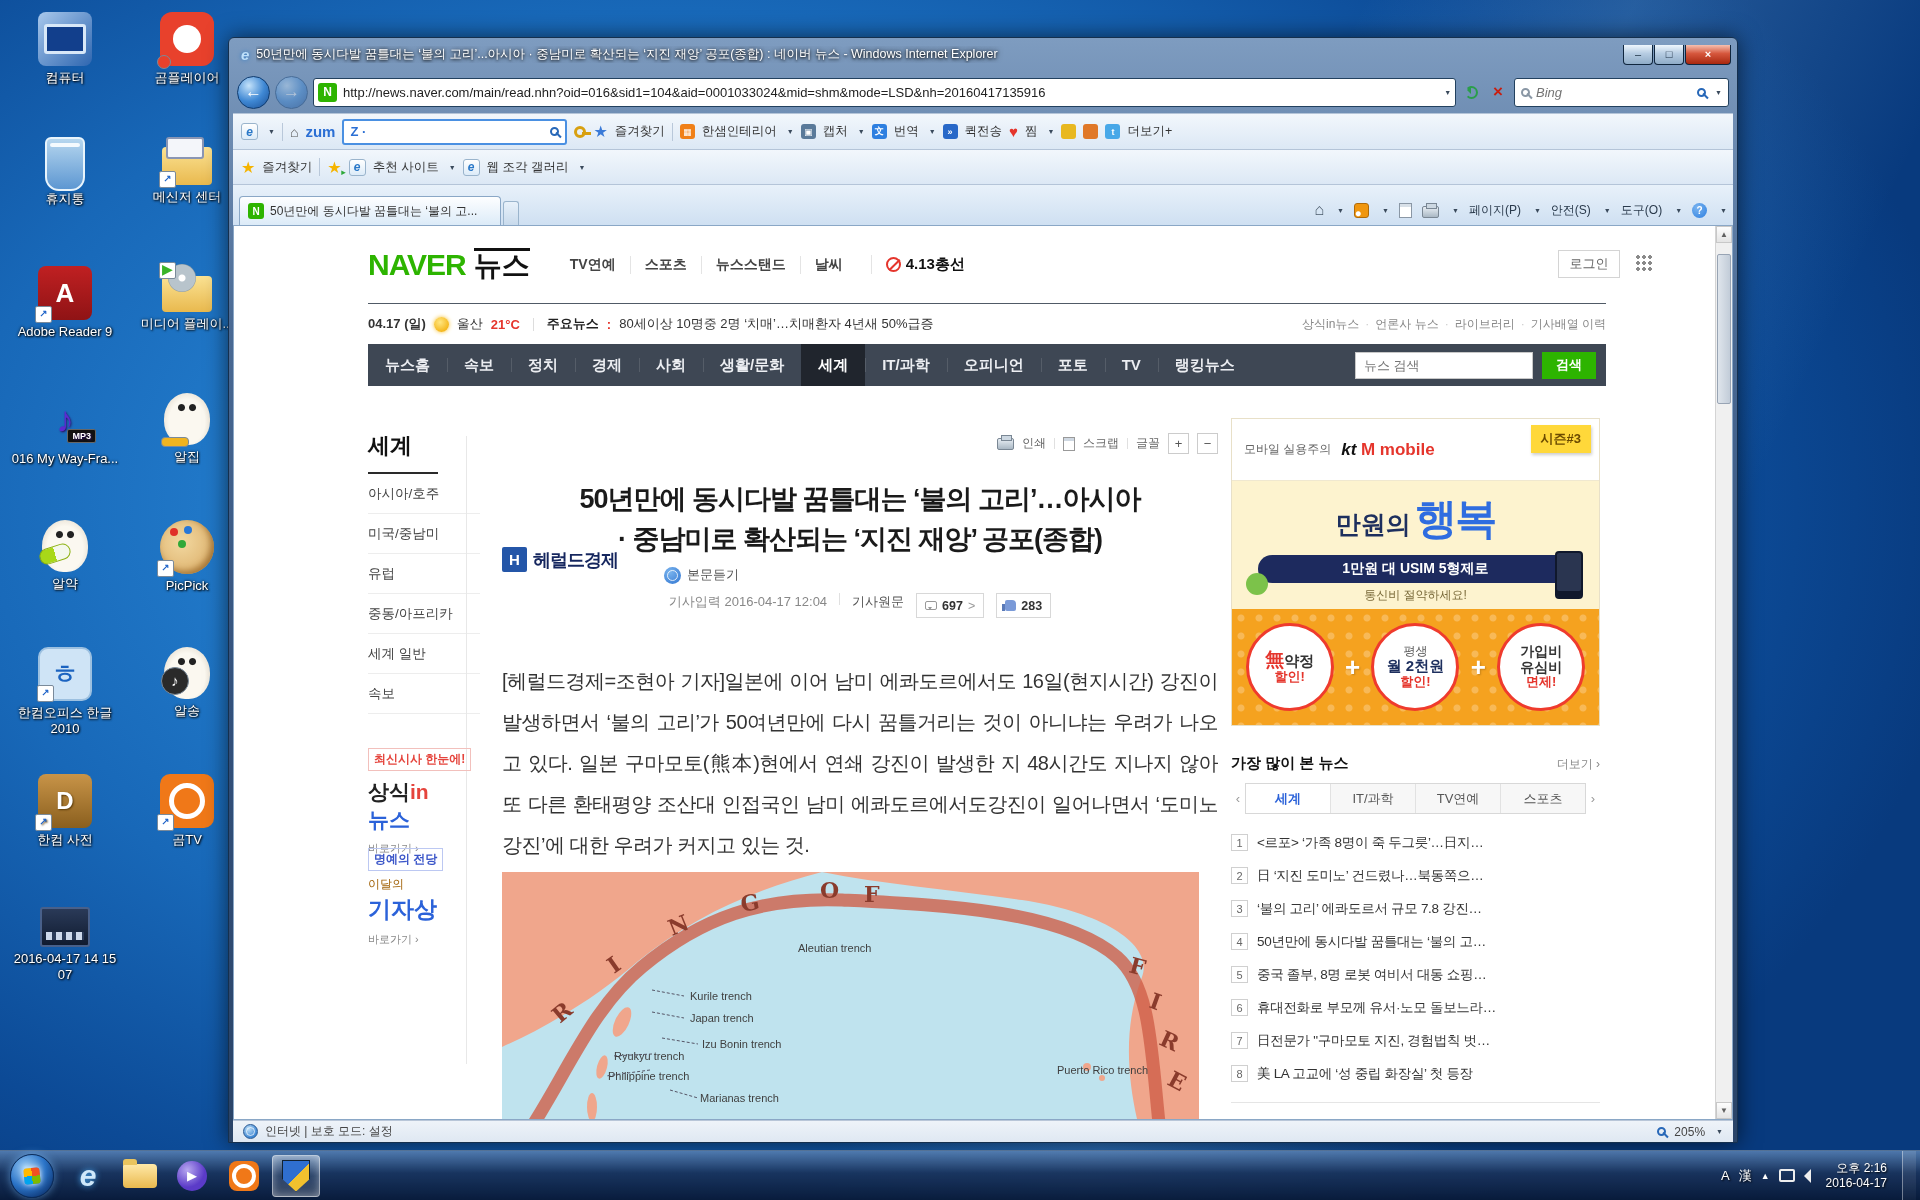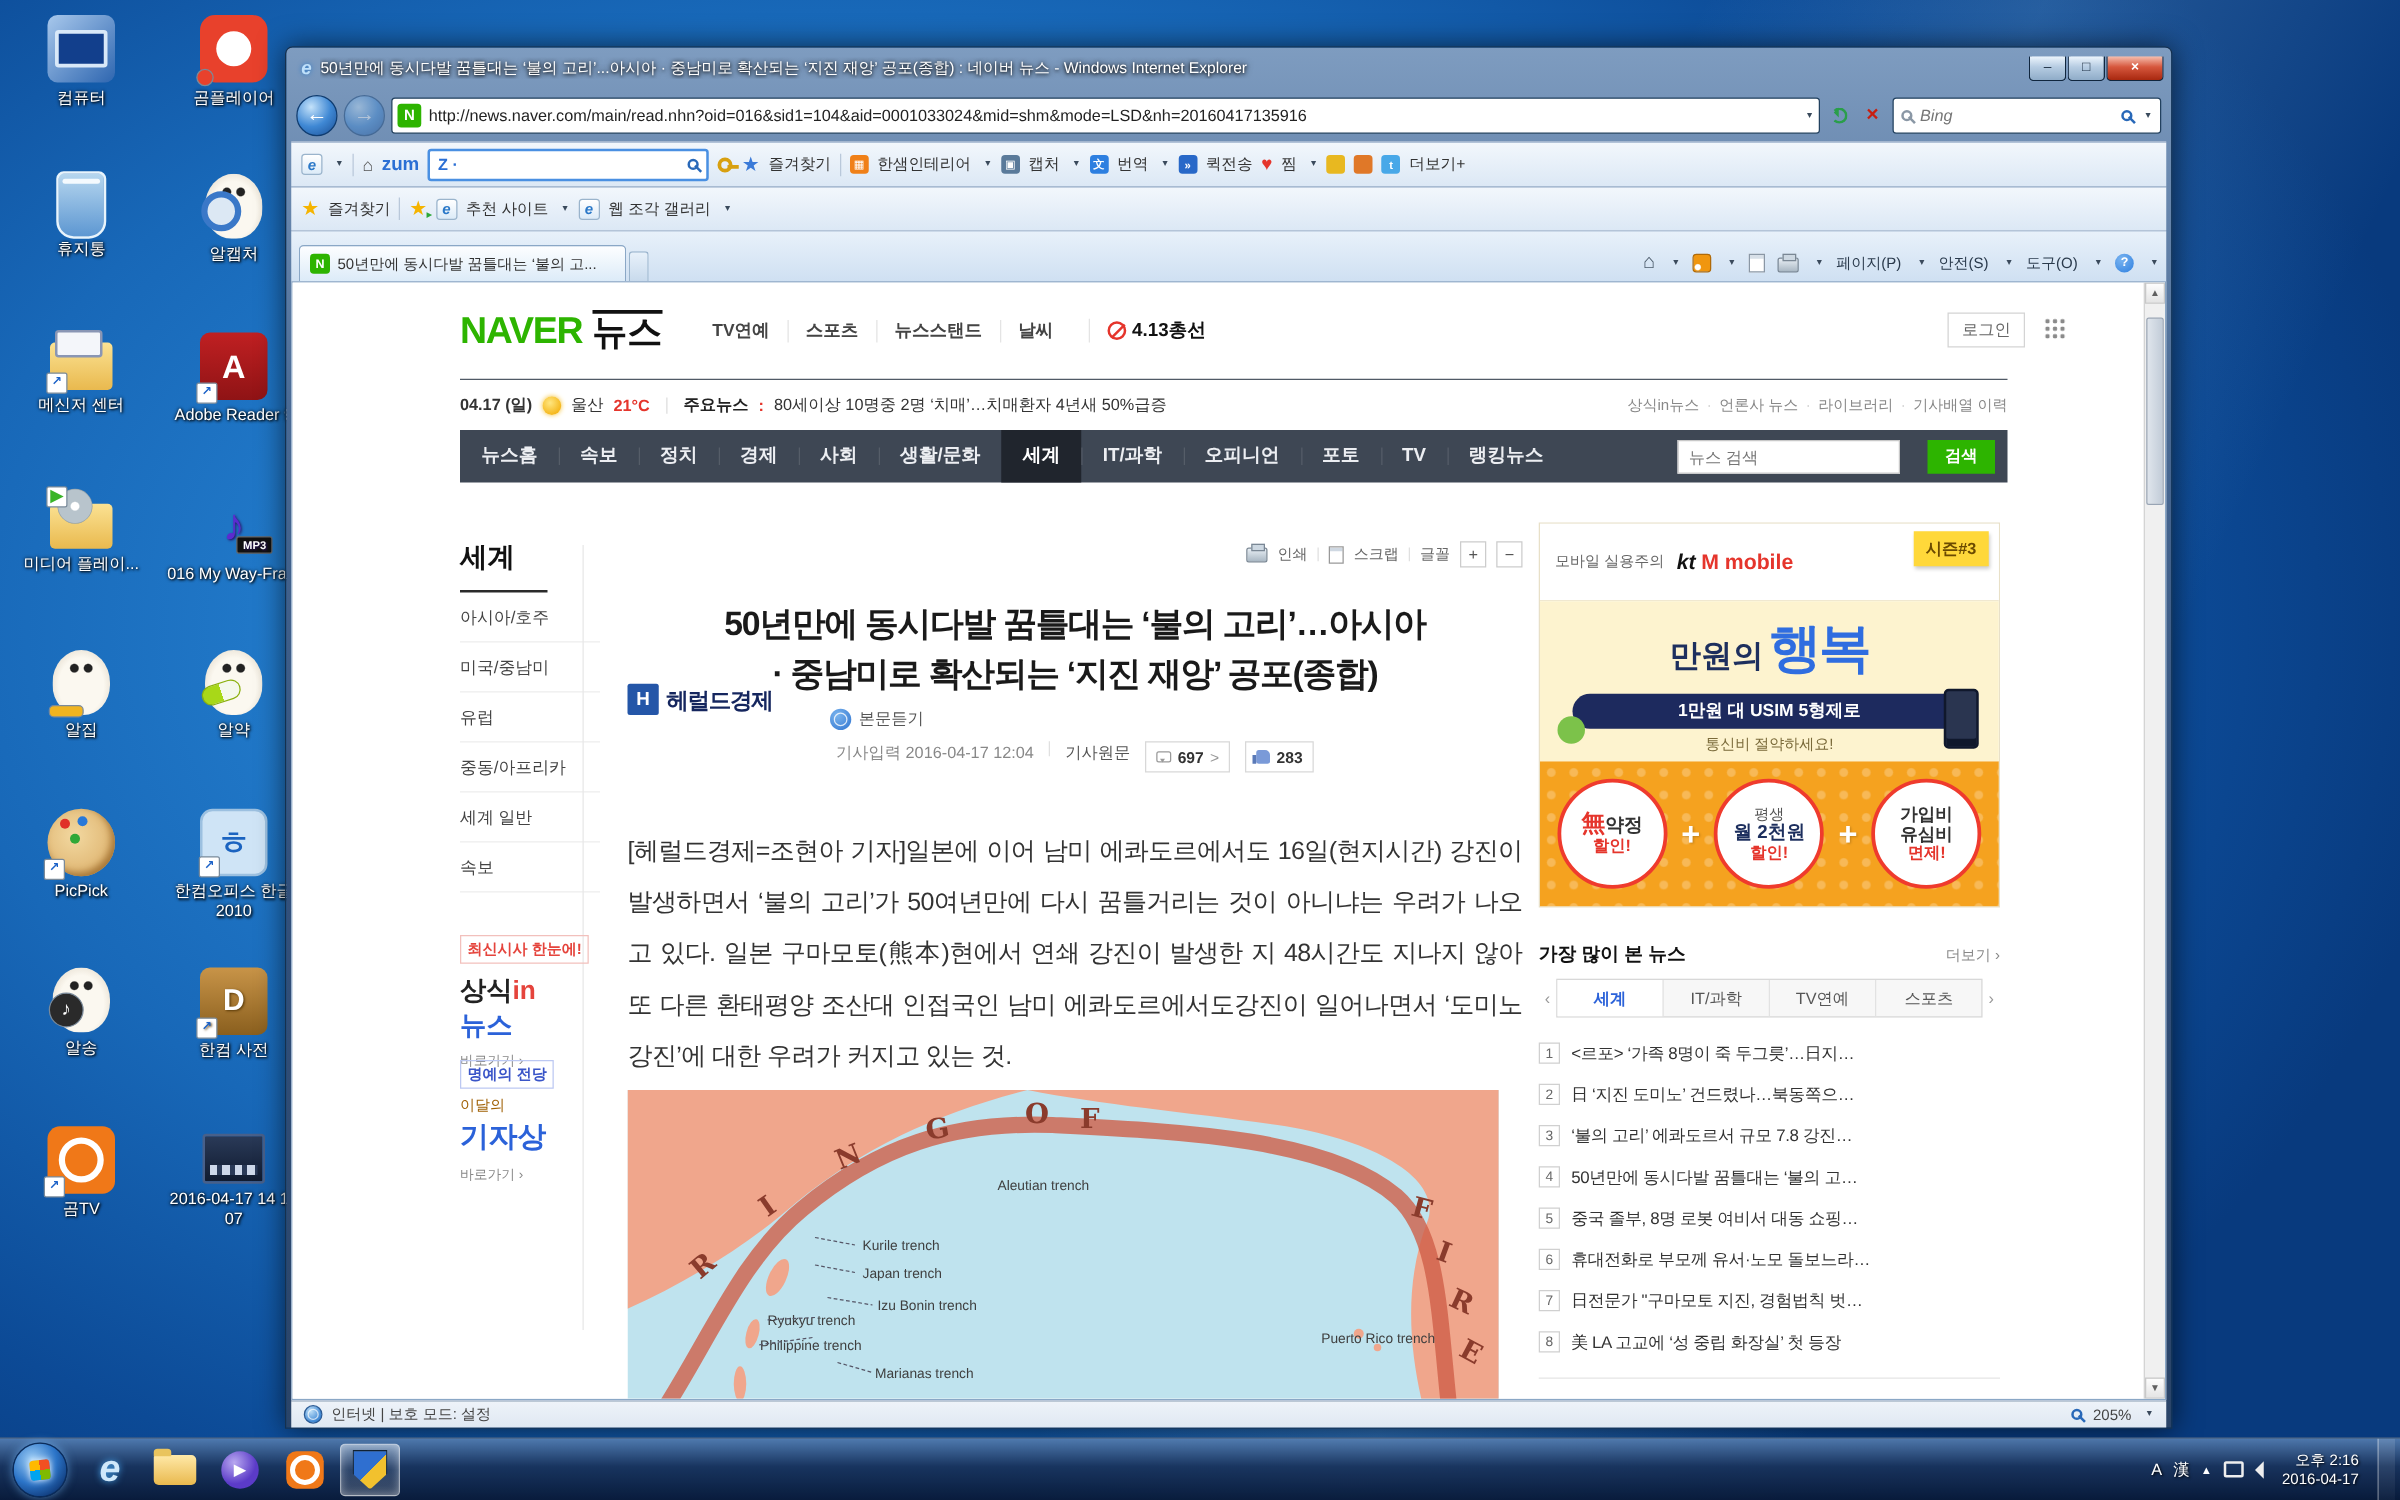--- a/index.html
+++ b/index.html
@@ -138,21 +138,21 @@
 .wsep{width:1px;height:13px;background:#ddd;margin:0 5px}
 .wlabel{font-weight:bold;color:#222}
 .wlinks{margin-left:auto;font-size:12px;color:#888;display:flex;gap:6px;align-items:center}
 .wlinks .d{color:#ccc}
 .nv-nav{position:absolute;left:134px;right:109px;top:118px;height:42px;background:#3e4754;display:flex;align-items:center}
 .nv-nav-item{font-size:15px;font-weight:bold;color:#eceef2;padding:0 17px;line-height:42px;position:relative}
 .nv-nav-item:before{content:"";position:absolute;left:0;top:14px;width:1px;height:14px;background:rgba(255,255,255,.12)}
 .nv-nav-item:first-child:before{display:none}
 .nv-nav-item.active{background:#20252d;color:#fff}
 .nv-nav-item.active:before{display:none}
-.nsearch{margin-left:auto;display:flex;align-items:center;gap:22px;padding-right:10px}
+.nsearch{margin-left:auto;display:flex;align-items:center;gap:9px;padding-right:10px}
 .nsearch input{width:178px;height:27px;border:1px solid #c8c8c8;font-size:13px;padding:0 8px;font-family:inherit;color:#333}
 .nbtn{width:54px;height:27px;background:#2db400;color:#fff;font-size:13px;font-weight:bold;display:flex;align-items:center;justify-content:center}
 .nv-side{position:absolute;left:134px;top:205px;width:112px}
 .cat-title{font-size:22px;font-weight:bold;color:#111;border-bottom:2px solid #2a2a2a;padding-bottom:11px;width:70px}
 .cat-item{font-size:13.5px;color:#444;height:40px;line-height:40px;border-bottom:1px solid #ededed;width:112px}
 .vline{position:absolute;left:232px;top:210px;height:628px;width:1px;background:#e8e8e8}
 .promo1{position:absolute;left:134px;top:522px;width:120px}
 .p1tag{font-size:12px;font-weight:bold;color:#e5443c;border:1px solid #f2c0bc;display:inline-block;padding:2px 5px}
 .p1big{font-size:21px;font-weight:bold;margin-top:7px;color:#222}
 .p1big .in{color:#e5443c}.p1big .nu{color:#2b62d9}
@@ -233,24 +233,20 @@
       </div>
     <div class="dcell">
         <div class="dicon ic-gom sc"></div>
         <div class="dlabel">곰플레이어</div>
       </div>
     <div class="dcell">
         <div class="dicon ic-trash"></div>
         <div class="dlabel">휴지통</div>
       </div>
     <div class="dcell">
-        <div class="dicon egg acc-cap sc"></div>
-        <div class="dlabel">알캡처</div>
-      </div>
-    <div class="dcell">
         <div class="dicon ic-msg sc"></div>
         <div class="dlabel">메신저 센터</div>
       </div>
     <div class="dcell">
         <div class="dicon ic-adobe sc">A</div>
         <div class="dlabel">Adobe Reader 9</div>
       </div>
     <div class="dcell">
         <div class="dicon ic-media sc"></div>
         <div class="dlabel">미디어 플레이...</div>

